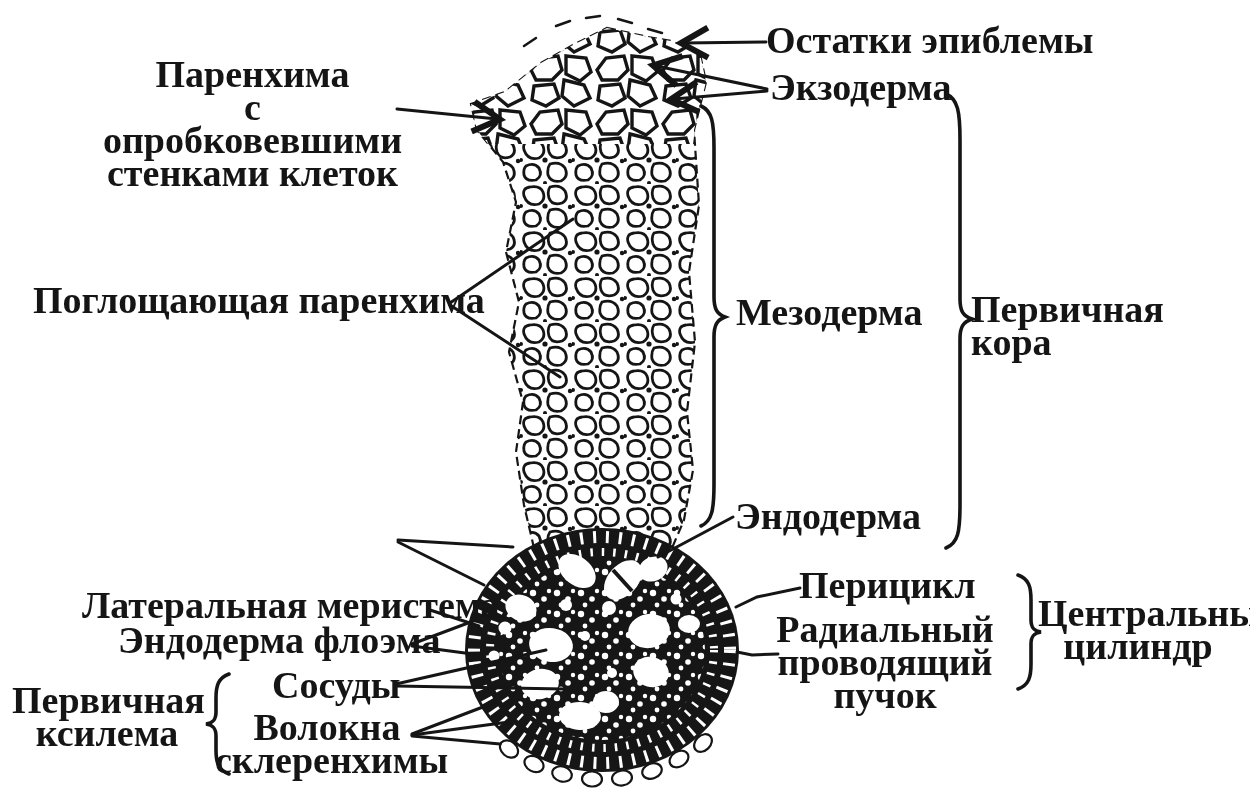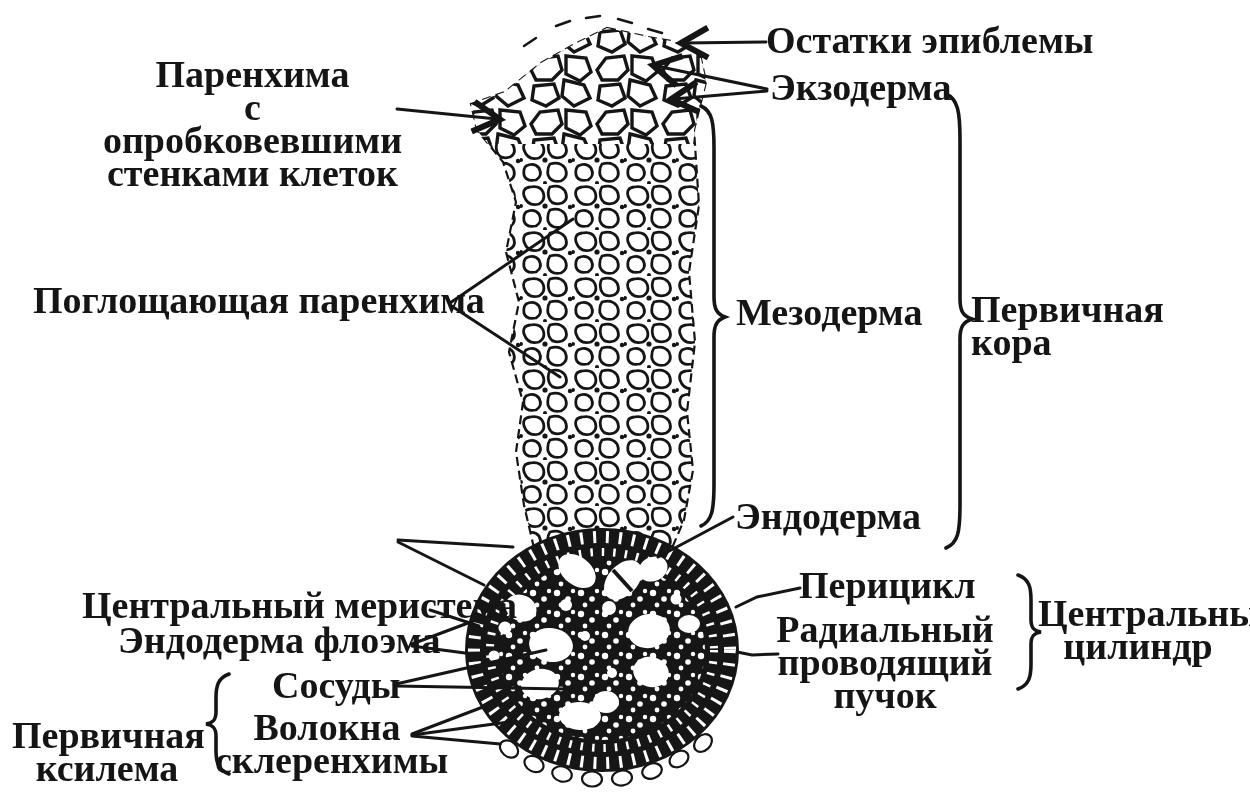--- a/index.html
+++ b/index.html
@@ -149,23 +149,23 @@
 
   <div class="label" style="left:766px;top:24px;">Остатки эпиблемы</div>
   <div class="label" style="left:770px;top:71px;">Экзодерма</div>
   <div class="label center" style="left:95px;top:58px;width:315px;">Паренхима
 с опробковевшими
 стенками клеток</div>
   <div class="label" style="left:33px;top:284px;">Поглощающая паренхима</div>
   <div class="label" style="left:736px;top:296px;">Мезодерма</div>
   <div class="label" style="left:735px;top:500px;">Эндодерма</div>
   <div class="label" style="left:971px;top:293px;">Первичная кора</div>
-  <div class="label" style="left:82px;top:589px;">Центральный меристема</div>
+  <div class="label" style="left:82px;top:589px;">Латеральная меристема</div>
   <div class="label" style="left:118px;top:624px;">Эндодерма флоэма</div>
-  <div class="label center" style="left:12px;top:719px;width:190px;">Первичная
+  <div class="label center" style="left:12px;top:684px;width:190px;">Первичная
 ксилема</div>
   <div class="label" style="left:272px;top:669px;">Сосуды</div>
   <div class="label center" style="left:215px;top:711px;width:224px;">Волокна
 склеренхимы</div>
   <div class="label" style="left:799px;top:569px;">Перицикл</div>
   <div class="label center" style="left:1038px;top:597px;width:200px;">Центральный
 цилиндр</div>
   <div class="label center" style="left:740px;top:613px;width:290px;">Радиальный
 проводящий пучок</div>
 

